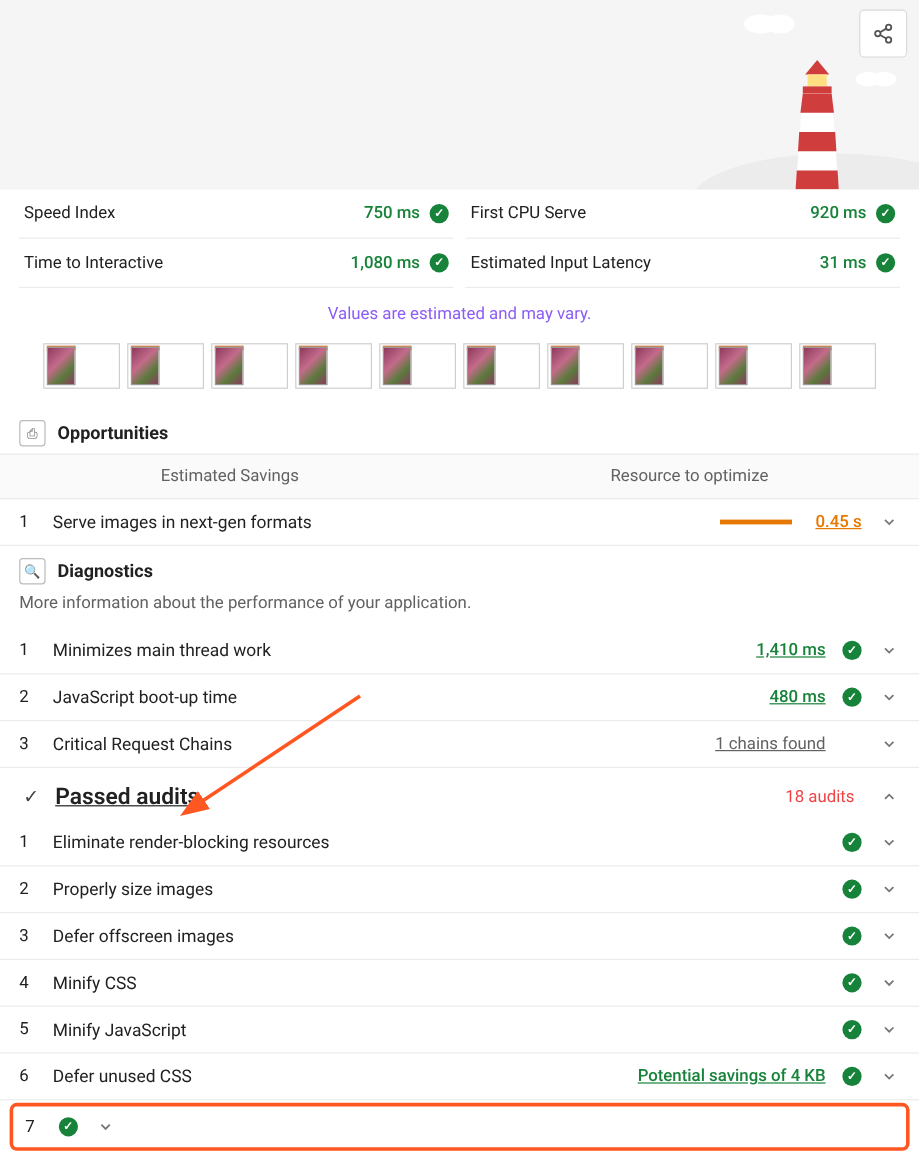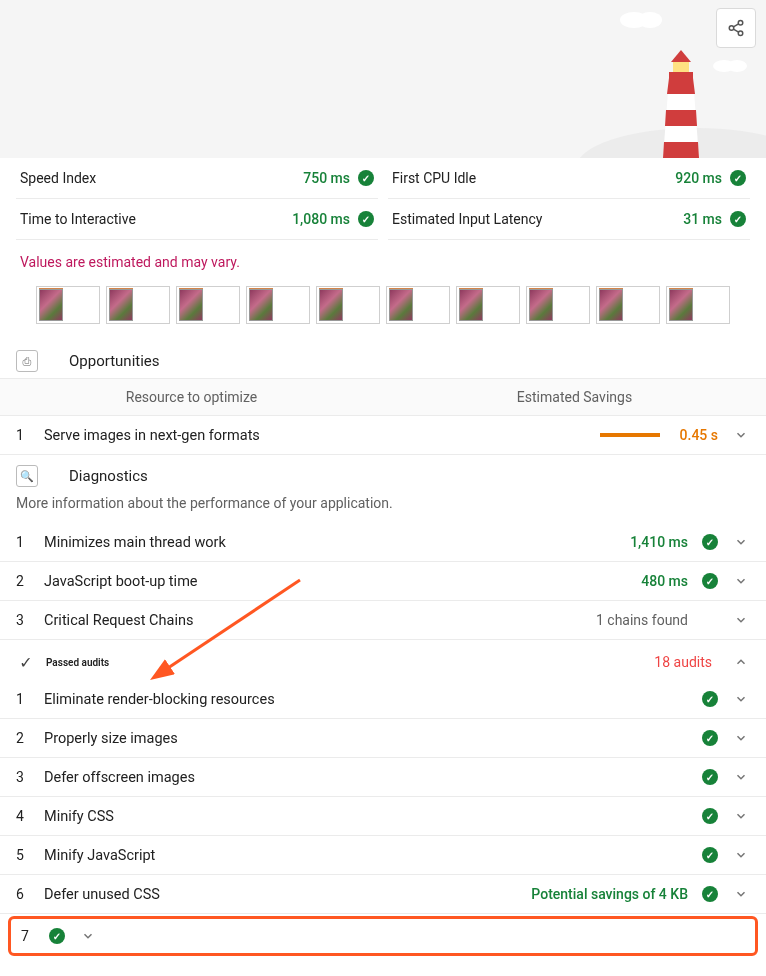--- a/index.html
+++ b/index.html
@@ -13,52 +13,52 @@
 
 .metrics { display: flex; gap: 10px; padding: 0 16px; }
 .metrics-col { flex: 1; }
 .metric-row { display: flex; align-items: center; justify-content: space-between; padding: 12px 4px; border-bottom: 1px solid #ebebeb; }
 .metric-label { font-size: 14px; color: #212121; }
 .metric-val { display: flex; align-items: center; gap: 8px; text-align: right; }
 .metric-num { color: #178239; font-size: 14px; font-weight: 500; }
 .pass-dot { width: 16px; height: 16px; border-radius: 50%; background: #178239; display: inline-flex; align-items: center; justify-content: center; }
 .pass-dot::after { content: "✓"; color: #fff; font-size: 10px; font-weight: bold; }
 
-.est-note { text-align: left; color: #be185d; font-size: 14px; padding: 14px 20px 10px; }
+.est-note { text-align: center; color: #8b5cf6; font-size: 14px; padding: 14px 20px 10px; }
 
 .filmstrip { display: flex; gap: 6px; justify-content: center; padding: 6px 16px 16px; }
 .thumb { width: 64px; height: 38px; border: 1px solid #cfcfcf; background: #fff; position: relative; }
 .thumb-img { position: absolute; left: 2px; top: 2px; width: 24px; height: 32px; background: linear-gradient(135deg, #8e3a5e 0%, #c46b8a 40%, #5a7a3c 70%, #8e3a5e 100%); border: 1px solid #999; }
 .thumb-top { position: absolute; left: 2px; top: 1px; width: 24px; height: 4px; background: #d4854a; }
 
 .section-head { display: flex; align-items: center; gap: 10px; padding: 10px 16px 6px; }
 .section-head .icon-box { width: 22px; height: 22px; border: 1px solid #bbb; border-radius: 3px; display: flex; align-items: center; justify-content: center; font-size: 11px; color: #616161; }
-.section-head .title { font-weight: 400; font-size: 15px; color: #212121; margin-left: 21px; }
+.section-head .title { font-weight: 700; font-size: 15px; color: #212121; }
 .section-desc { color: #616161; font-size: 14px; padding: 2px 16px 12px; }
 
 .opp-header { display: flex; background: #fafafa; border-top: 1px solid #ebebeb; border-bottom: 1px solid #ebebeb; }
 .opp-header > div { flex: 1; text-align: center; padding: 10px; color: #616161; font-size: 14px; }
 
 .audit-row { display: flex; align-items: center; padding: 10px 16px; border-bottom: 1px solid #ebebeb; gap: 14px; }
 .audit-row .idx { width: 14px; color: #212121; font-size: 14px; }
 .audit-row .name { flex: 1; font-size: 14.5px; color: #212121; }
-.audit-row .val { color: #616161; font-size: 14px; }
+.audit-row .val { color: #616161; font-size: 14px; text-decoration: underline; }
 .audit-row .val.green { color: #178239; font-weight: 500; }
 .audit-row .val.orange { color: #e67700; font-weight: 500; }
 .audit-row .bar { width: 60px; height: 4px; background: #e67700; margin-right: 6px; }
 .chev { width: 18px; height: 18px; display: flex; align-items: center; justify-content: center; color: #757575; cursor: pointer; }
 .chev svg { width: 14px; height: 14px; }
 
 .highlight-row { border: 3px solid #ff5722; border-radius: 6px; margin: 2px 8px; padding: 8px 10px; }
 
 .arrow-overlay { position: absolute; pointer-events: none; z-index: 10; }
 
 .passed-head { display: flex; align-items: center; gap: 10px; padding: 12px 16px 8px; position: relative; }
 .check-circle { width: 20px; height: 20px; display: flex; align-items: center; justify-content: center; color: #424242; }
-.passed-head .title { font-weight: 600; font-size: 10px; }
+.passed-head .title { font-weight: 600; font-size: 19px; text-decoration: underline; }
 .passed-head .count { margin-left: auto; color: #ef4444; font-size: 14px; }
 .up-chev { margin-left: 10px; }
 
 .container { position: relative; }
 </style>
 </head>
 <body>
 
 <div class="container">
 
@@ -106,21 +106,21 @@
     <div class="metric-row">
       <span class="metric-label">Time to Interactive</span>
       <span class="metric-val">
             <span class="metric-num">1,080 ms</span>
             <span class="pass-dot"></span>
           </span>
     </div>
   </div>
   <div class="metrics-col">
     <div class="metric-row">
-      <span class="metric-label">First CPU Idle</span>
+      <span class="metric-label">First CPU Serve</span>
       <span class="metric-val">
             <span class="metric-num">920 ms</span>
             <span class="pass-dot"></span>
           </span>
     </div>
     <div class="metric-row">
       <span class="metric-label">Estimated Input Latency</span>
       <span class="metric-val">
             <span class="metric-num">31 ms</span>
             <span class="pass-dot"></span>
@@ -172,22 +172,22 @@
         <div class="thumb-top"></div>
         <div class="thumb-img"></div>
       </div>
 </div>
 
 <div class="section-head">
   <div class="icon-box">⎙</div>
   <div class="title">Opportunities</div>
 </div>
 <div class="opp-header">
+  <div>Estimated Savings</div>
   <div>Resource to optimize</div>
-  <div>Estimated Savings</div>
 </div>
 <div class="audit-row">
   <span class="idx">1</span>
   <span class="name">Serve images in next-gen formats</span>
   <span class="bar"></span>
   <span class="val orange">0.45 s</span>
   <span class="chev">
         <svg viewBox="0 0 24 24" fill="none" stroke="currentColor" stroke-width="2.5">
           <polyline points="6 9 12 15 18 9"></polyline>
         </svg>

